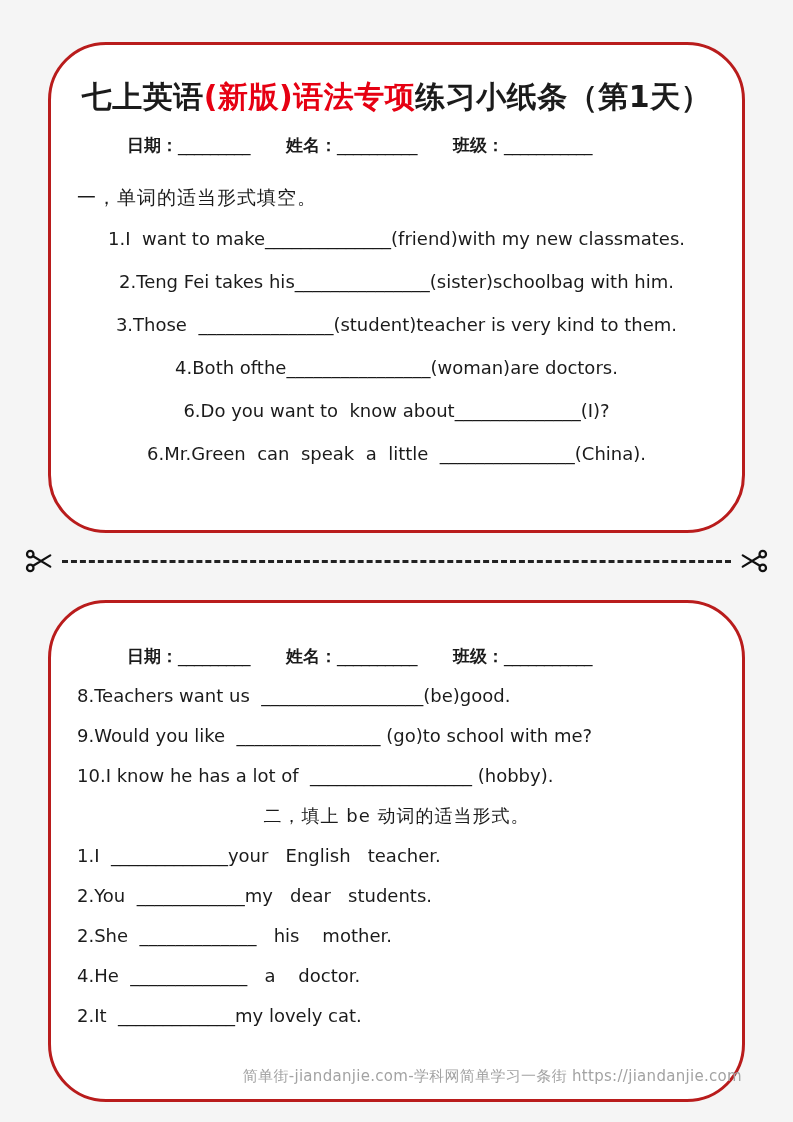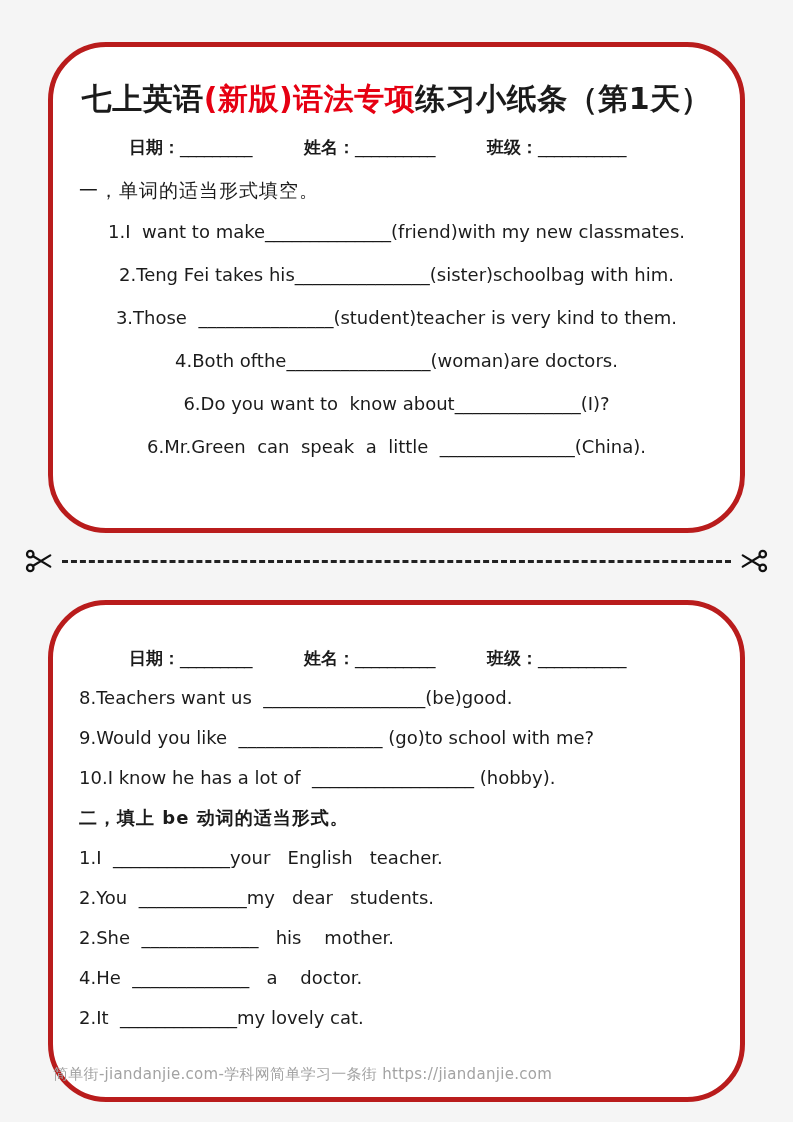--- a/index.html
+++ b/index.html
@@ -9,73 +9,73 @@
     font-family:"DejaVu Sans","Liberation Sans",sans-serif;
     color:#1b1b1b;
     position:relative;
     overflow:hidden;
   }
   .card{
     position:absolute;
     left:48px;
     width:697px;
     background:#fff;
-    border:5px solid #b91c1c;
+    border:3px solid #b91c1c;
     border-radius:58px;
     box-sizing:border-box;
     padding:26px 26px 0 26px;
   }
   .card1{top:42px;height:491px;}
   .card2{top:600px;height:502px;}
   .title{
     margin:6px 0 0 0;
     text-align:center;
     font-size:30px;
     font-weight:bold;
     letter-spacing:0.5px;
     white-space:nowrap;
   }
   .title .red{color:#e60012;}
   .fields{
     margin-top:16px;
     padding-left:50px;
     display:flex;
-    gap:52px;
+    gap:36px;
     font-size:17px;
     font-weight:600;
     white-space:nowrap;
   }
   .fields .blank{font-weight:400;letter-spacing:-0.5px;}
   .section-heading{
-    margin-top:19px;
+    margin-top:28px;
     font-size:19px;
     font-weight:500;
     letter-spacing:1px;
   }
   .lines1{margin-top:6px;text-align:center;}
   .lines1 .line{font-size:18px;line-height:43px;white-space:pre;}
   .lines2{margin-top:8px;}
   .lines2 .line{font-size:18px;line-height:40px;white-space:pre;}
-  .lines2 .heading-line{font-weight:700;letter-spacing:1px;}
+  .lines2 .heading-line{font-weight:400;letter-spacing:1px;text-align:center;}
   .cutline{
     position:absolute;
     top:546px;left:24px;right:24px;height:30px;
     display:flex;align-items:center;
   }
   .cutline .dashes{
     flex:1;
     border-top:3px dashed #222;
     margin:0 8px;
   }
   .scissors{width:30px;height:30px;display:inline-block;}
   .scissors.right{transform:scaleX(-1);}
   .footer{
     position:absolute;
     left:0;right:0;bottom:13px;
-    text-align:left;
+    text-align:right;
     font-size:15px;
     color:#a3a3a3;
     letter-spacing:0.3px;
     margin-top:40px;
   }
 </style>
 </head>
 <body>
 
 <div class="page">

